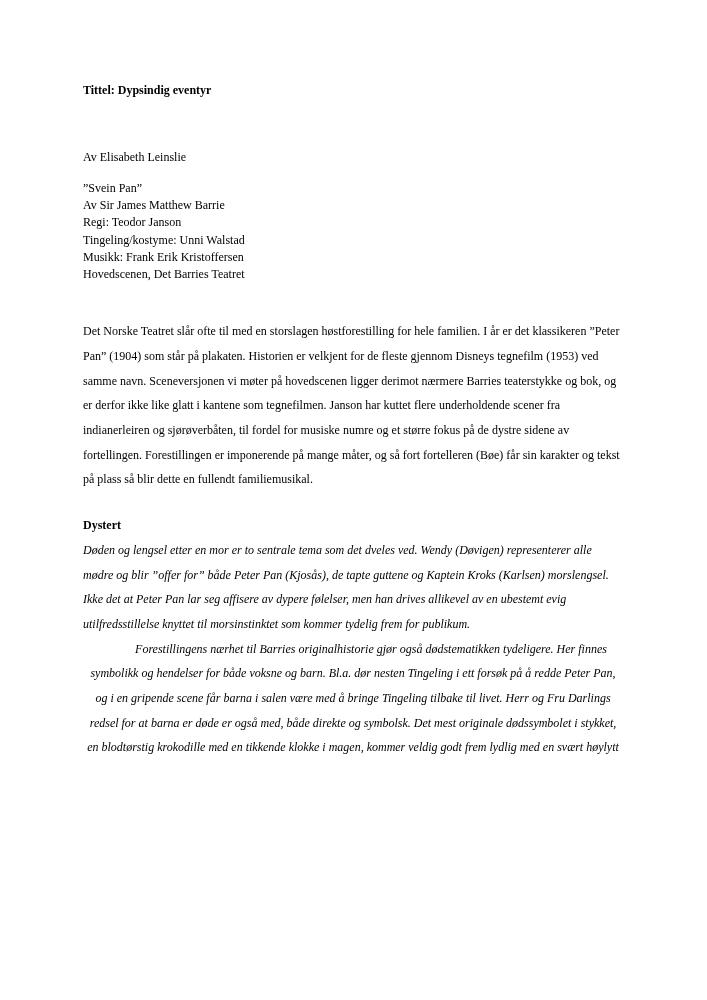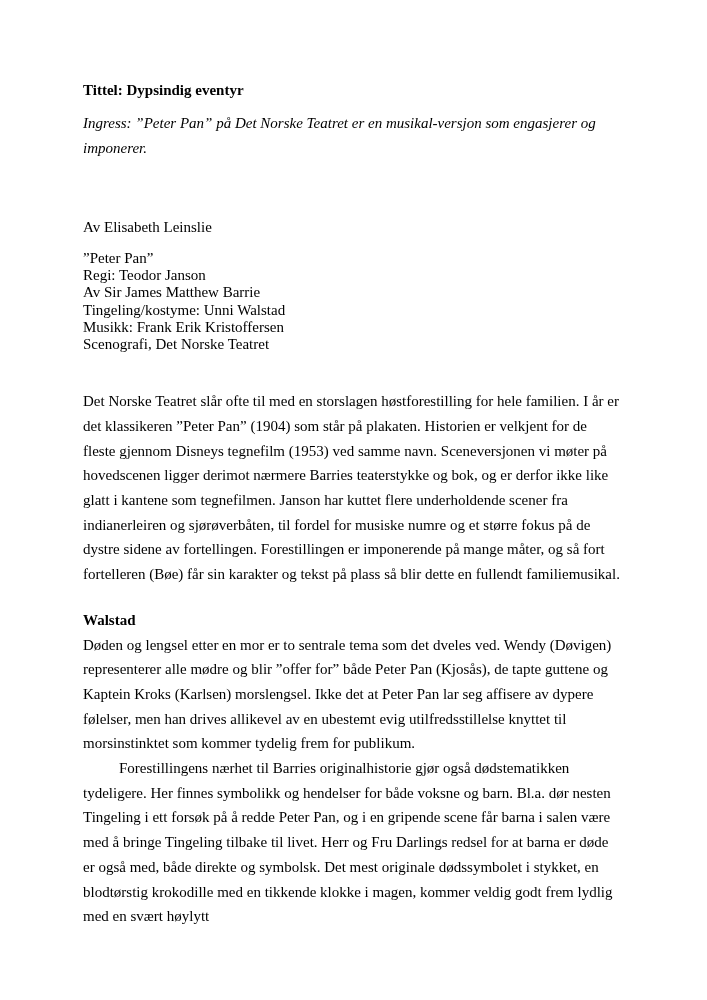--- a/index.html
+++ b/index.html
@@ -8,84 +8,85 @@
     background: #ffffff;
   }
   .page {
     position: relative;
     width: 707px;
     height: 1000px;
     margin: 0 auto;
     background: #ffffff;
     color: #000000;
     font-family: "Liberation Serif", "DejaVu Serif", serif;
-    font-size: 15px;
+    font-size: 12px;
     box-sizing: border-box;
     padding: 78px 84px 0 83px;
     overflow: hidden;
   }
   .doc-title {
     font-weight: bold;
     line-height: 25px;
     margin: 0 0 8px 0;
   }
   .ingress {
     font-style: italic;
     line-height: 25px;
     margin: 0;
   }
   .byline {
     line-height: 25px;
-    margin: 54px 0 0 0;
+    margin: 42px 0 0 0;
   }
   .credits {
     margin: 10px 0 0 0;
   }
   .credit-line {
     line-height: 17.2px;
     white-space: nowrap;
   }
   .body-paragraph {
     line-height: 24.7px;
     margin: 36px 0 0 0;
     text-align: left;
   }
   .section-heading {
     font-weight: bold;
     line-height: 24.7px;
     margin: 21px 0 0 0;
   }
   .body-paragraph.tight {
     margin: 0;
+    font-style: italic;
   }
   .body-paragraph.indented {
     text-indent: 36px;
+    text-align: center;
   }
 </style>
 </head>
 <body>
 
 <div class="page">
 
   <p class="doc-title">Tittel: Dypsindig eventyr</p>
 
-  <p class="ingress">Ingress: ”Peter Pan” på Det Norske Teatret er en musikal-versjon som engasjerer og imponerer.</p>
 
   <p class="byline">Av Elisabeth Leinslie</p>
 
   <div class="credits">
-    <div class="credit-line">”Peter Pan”</div>
+    <div class="credit-line">”Svein Pan”</div>
+    <div class="credit-line">Av Sir James Matthew Barrie</div>
     <div class="credit-line">Regi: Teodor Janson</div>
-    <div class="credit-line">Av Sir James Matthew Barrie</div>
     <div class="credit-line">Tingeling/kostyme: Unni Walstad</div>
     <div class="credit-line">Musikk: Frank Erik Kristoffersen</div>
-    <div class="credit-line">Scenografi, Det Norske Teatret</div>
+    <div class="credit-line">Hovedscenen, Det Barries Teatret</div>
   </div>
 
   <p class="body-paragraph">Det Norske Teatret slår ofte til med en storslagen høstforestilling for hele familien. I år er det klassikeren ”Peter Pan” (1904) som står på plakaten. Historien er velkjent for de fleste gjennom Disneys tegnefilm (1953) ved samme navn. Sceneversjonen vi møter på hovedscenen ligger derimot nærmere Barries teaterstykke og bok, og er derfor ikke like glatt i kantene som tegnefilmen. Janson har kuttet flere underholdende scener fra indianerleiren og sjørøverbåten, til fordel for musiske numre og et større fokus på de dystre sidene av fortellingen. Forestillingen er imponerende på mange måter, og så fort fortelleren (Bøe) får sin karakter og tekst på plass så blir dette en fullendt familiemusikal.</p>
 
-  <p class="section-heading">Walstad</p>
+  <p class="section-heading">Dystert</p>
 
   <p class="body-paragraph tight">Døden og lengsel etter en mor er to sentrale tema som det dveles ved. Wendy (Døvigen) representerer alle mødre og blir ”offer for” både Peter Pan (Kjosås), de tapte guttene og Kaptein Kroks (Karlsen) morslengsel. Ikke det at Peter Pan lar seg affisere av dypere følelser, men han drives allikevel av en ubestemt evig utilfredsstillelse knyttet til morsinstinktet som kommer tydelig frem for publikum.</p>
 
   <p class="body-paragraph tight indented">Forestillingens nærhet til Barries originalhistorie gjør også dødstematikken tydeligere. Her finnes symbolikk og hendelser for både voksne og barn. Bl.a. dør nesten Tingeling i ett forsøk på å redde Peter Pan, og i en gripende scene får barna i salen være med å bringe Tingeling tilbake til livet. Herr og Fru Darlings redsel for at barna er døde er også med, både direkte og symbolsk. Det mest originale dødssymbolet i stykket, en blodtørstig krokodille med en tikkende klokke i magen, kommer veldig godt frem lydlig med en svært høylytt</p>
 
 </div>
 
 </body></html>

